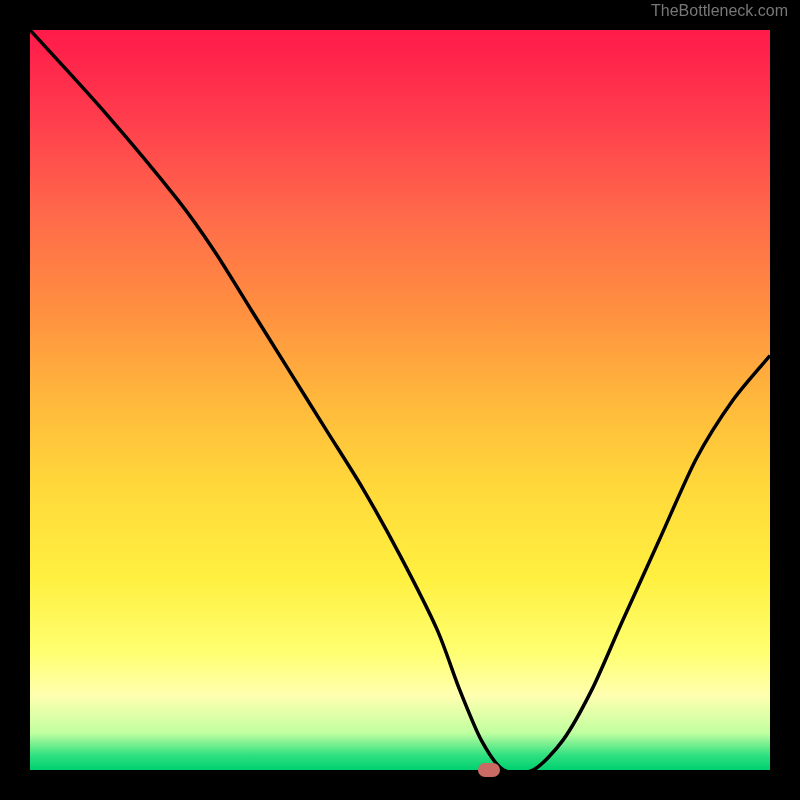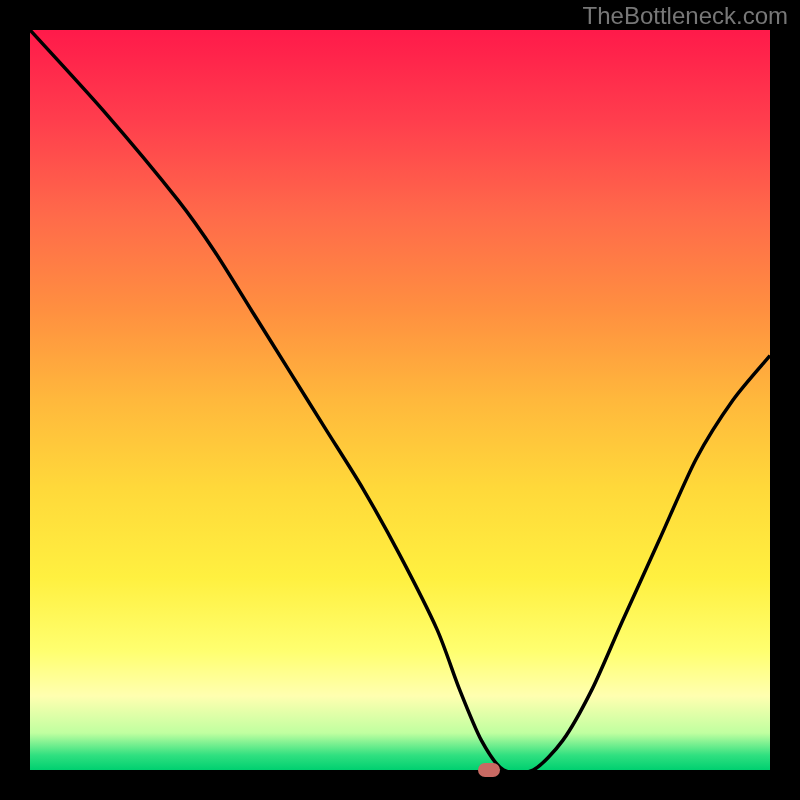--- a/index.html
+++ b/index.html
@@ -8,21 +8,21 @@
     position: relative;
     width: 800px;
     height: 800px;
     background: #000;
   }
   .watermark {
     position: absolute;
     top: 2px;
     right: 12px;
     font-family: Arial, sans-serif;
-    font-size: 24px;
+    font-size: 16px;
     font-weight: 500;
     color: #777;
     z-index: 10;
   }
   .plot-area {
     position: absolute;
     left: 30px;
     top: 30px;
     width: 740px;
     height: 740px;

